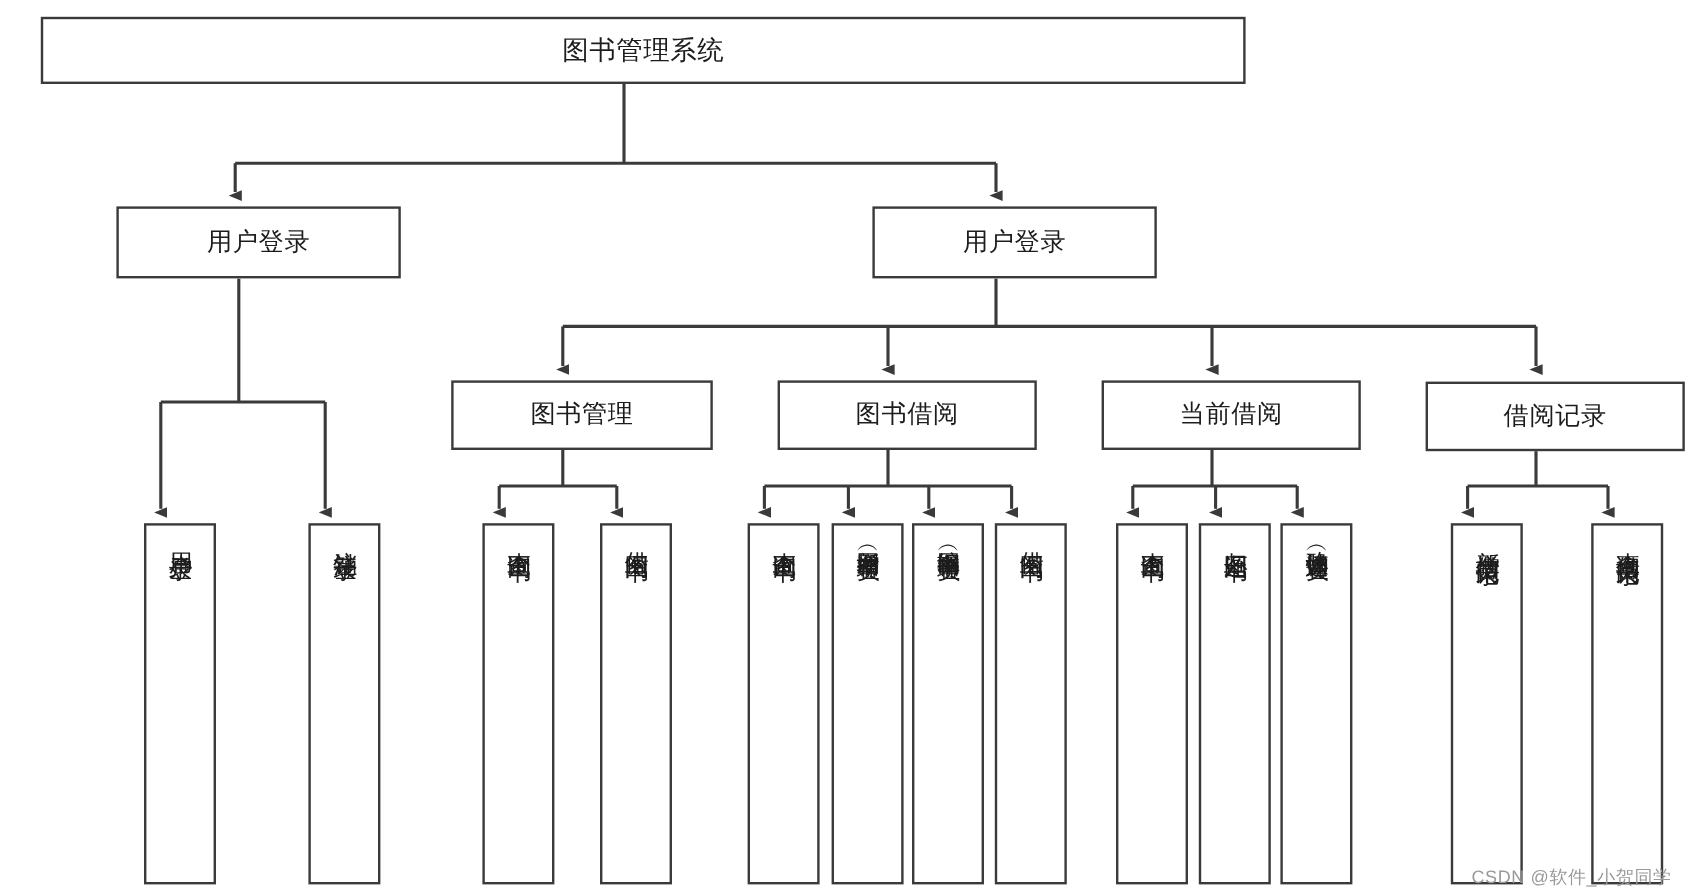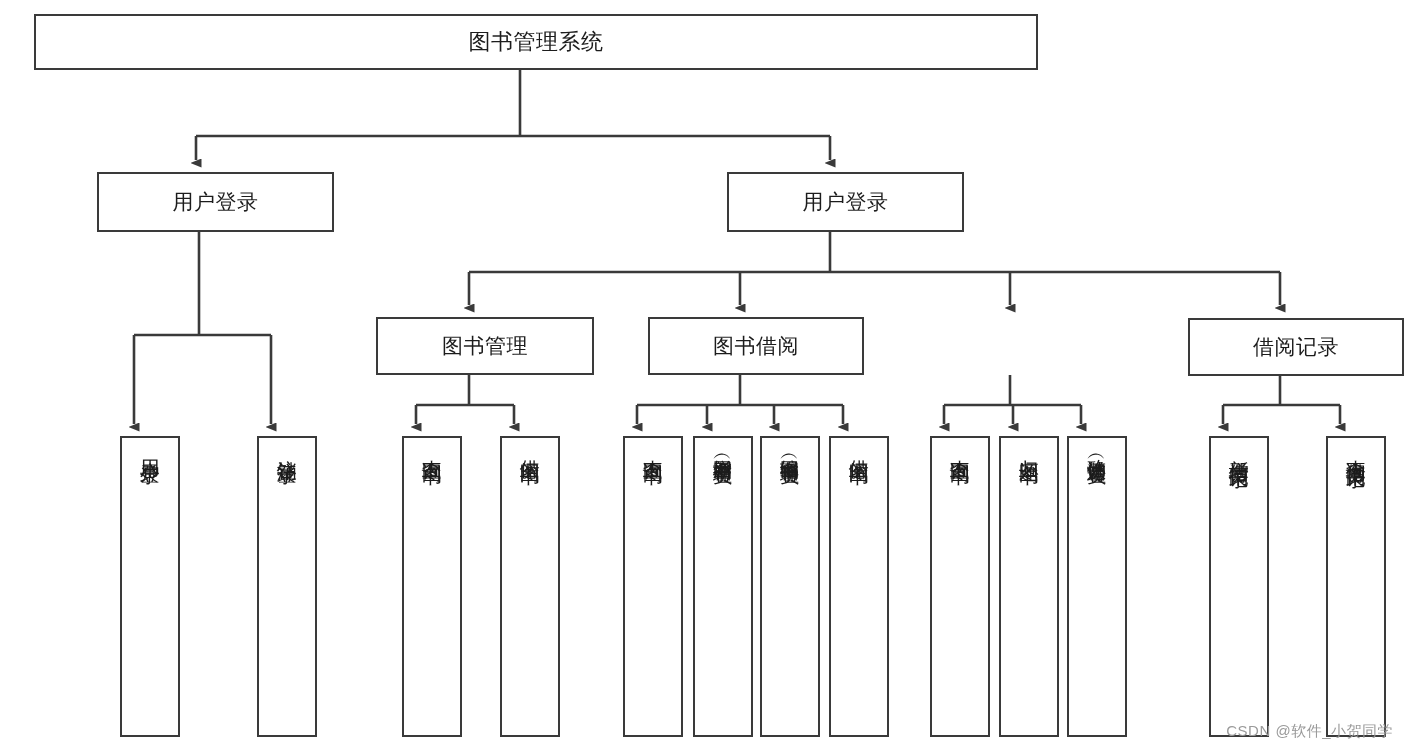--- a/index.html
+++ b/index.html
@@ -143,20 +143,23 @@
   <div class="node level-2" style="left:711px; top:172px; width:237px; height:60px;">
     <span class="node-label">用户登录</span>
   </div>
 
   <div class="node level-3" style="left:360px; top:317px; width:218px; height:58px;">
     <span class="node-label">图书管理</span>
   </div>
   <div class="node level-3" style="left:632px; top:317px; width:216px; height:58px;">
     <span class="node-label">图书借阅</span>
   </div>
+  <div class="node level-3" style="left:902px; top:317px; width:216px; height:58px;">
+    <span class="node-label">当前借阅</span>
+  </div>
   <div class="node level-3" style="left:1172px; top:318px; width:216px; height:58px;">
     <span class="node-label">借阅记录</span>
   </div>
 
   <div class="node leaf" style="left:104px; top:436px; width:60px; height:301px;">
     <span class="node-label">用户登录</span>
   </div>
   <div class="node leaf" style="left:241px; top:436px; width:60px; height:301px;">
     <span class="node-label">注销登录</span>
   </div>

